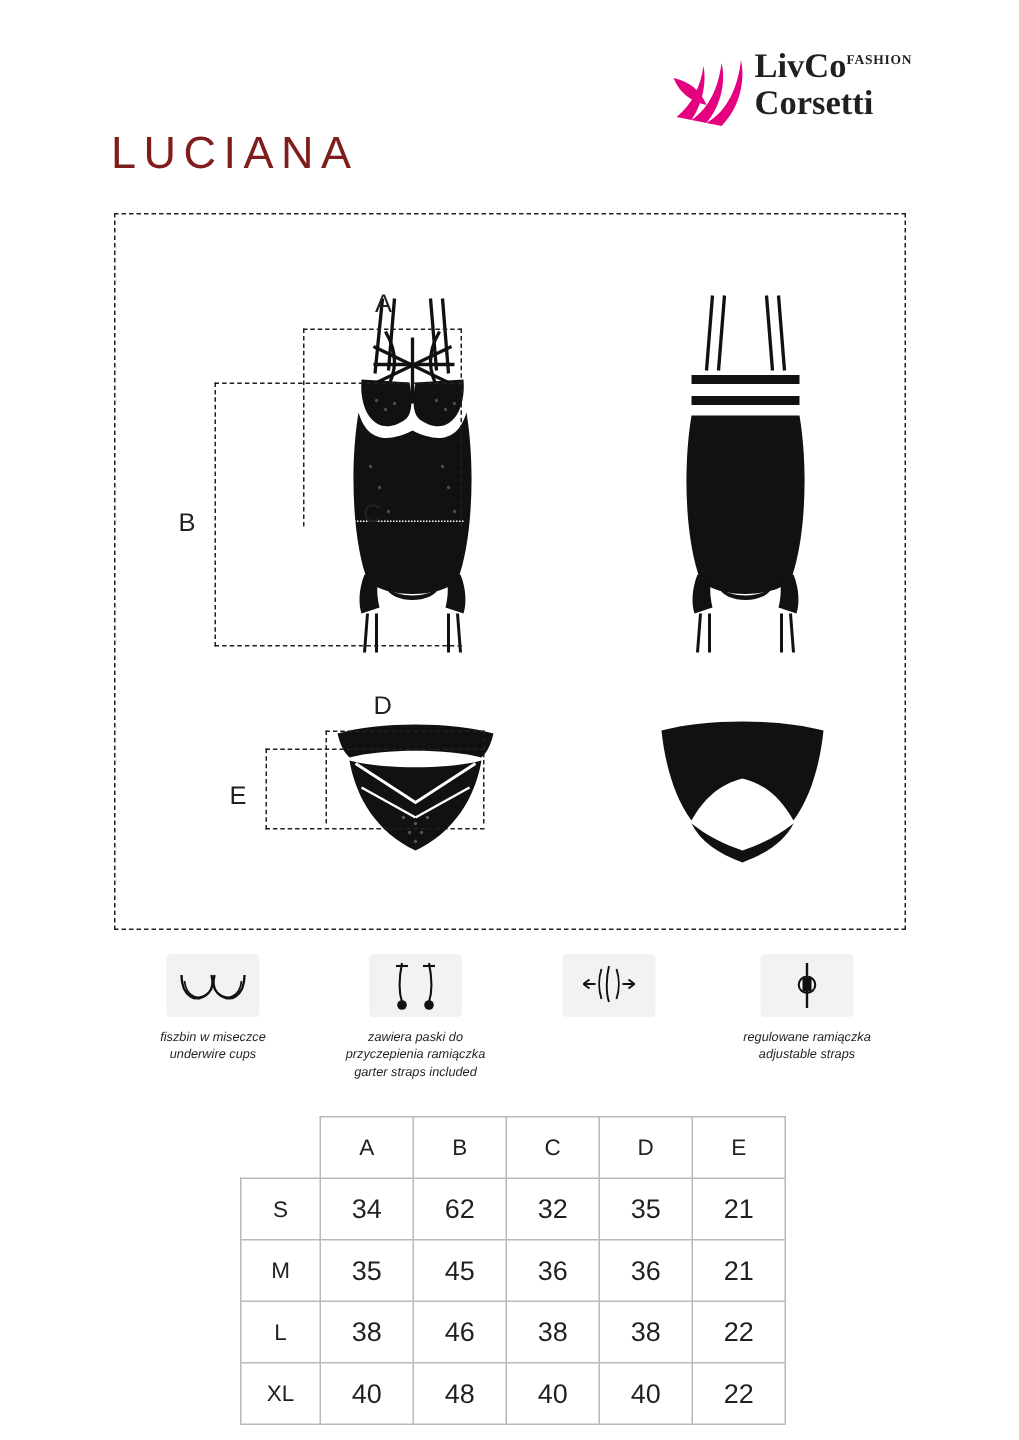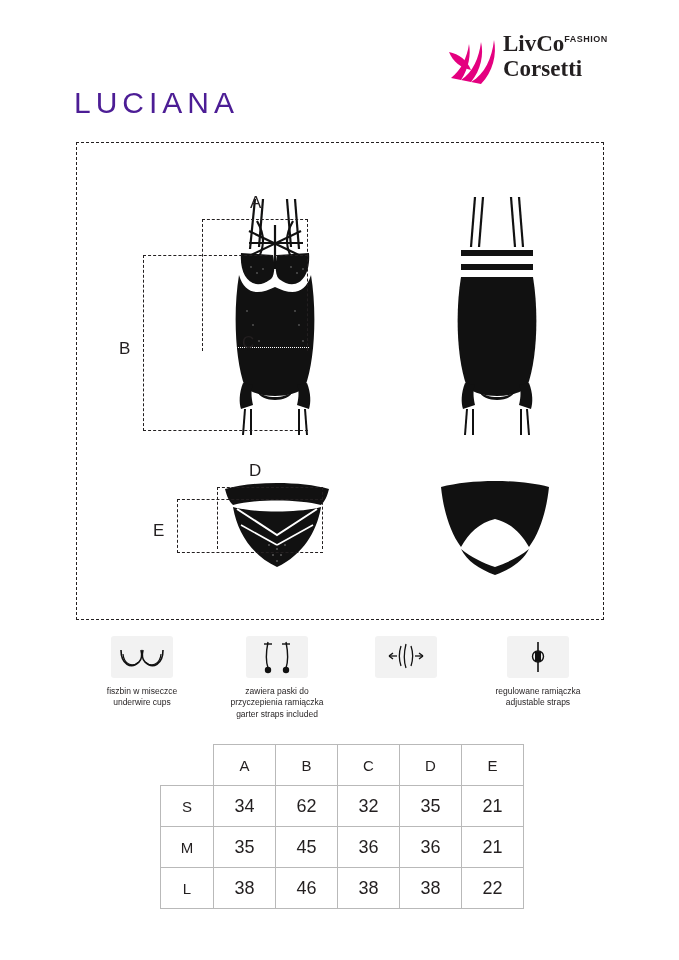--- a/index.html
+++ b/index.html
@@ -39,35 +39,35 @@
   }
   .brand-line1, .brand-line2 {
     font-family: "Liberation Serif", serif;
     font-weight: bold;
     color: #231f20;
     letter-spacing: 0px;
   }
   .brand-line1 { font-size: 23px; }
   .brand-line2 { font-size: 23px; margin-top: 2px; }
   .brand-sup {
-    font-family: Liberation Sans, sans-serif;
+    font-family: Liberation Serif, serif;
     font-size: 9px;
     letter-spacing: 0.5px;
     vertical-align: super;
   }
 
   
   .page-title {
     position: absolute;
     left: 74px;
     top: 86px;
     font-size: 30px;
     letter-spacing: 5px;
     font-weight: 400;
-    color: #4c1d95;
+    color: #7f1d1d;
   }
 
   
   .drawing-panel {
     position: absolute;
     left: 76px;
     top: 142px;
     width: 528px;
     height: 478px;
     border: 1px dashed #231f20;
@@ -114,20 +114,21 @@
     margin: 0 auto;
     background: #f2f2f2;
     border-radius: 3px;
     position: relative;
   }
   .feat-caption {
     margin-top: 8px;
     font-size: 8.5px;
     line-height: 1.35;
     color: #231f20;
+    font-style: italic;
   }
 
   
   .size-table {
     position: absolute;
     left: 160px;
     top: 744px;
     border-collapse: collapse;
   }
   .size-table td, .size-table th {
@@ -379,14 +380,22 @@
       <td>21</td>
     </tr>
     <tr>
       <td class="rowhdr">L</td>
       <td>38</td>
       <td>46</td>
       <td>38</td>
       <td>38</td>
       <td>22</td>
     </tr>
+    <tr>
+      <td class="rowhdr">XL</td>
+      <td>40</td>
+      <td>48</td>
+      <td>40</td>
+      <td>40</td>
+      <td>22</td>
+    </tr>
   </tbody>
 </table>
 
 </body></html>

